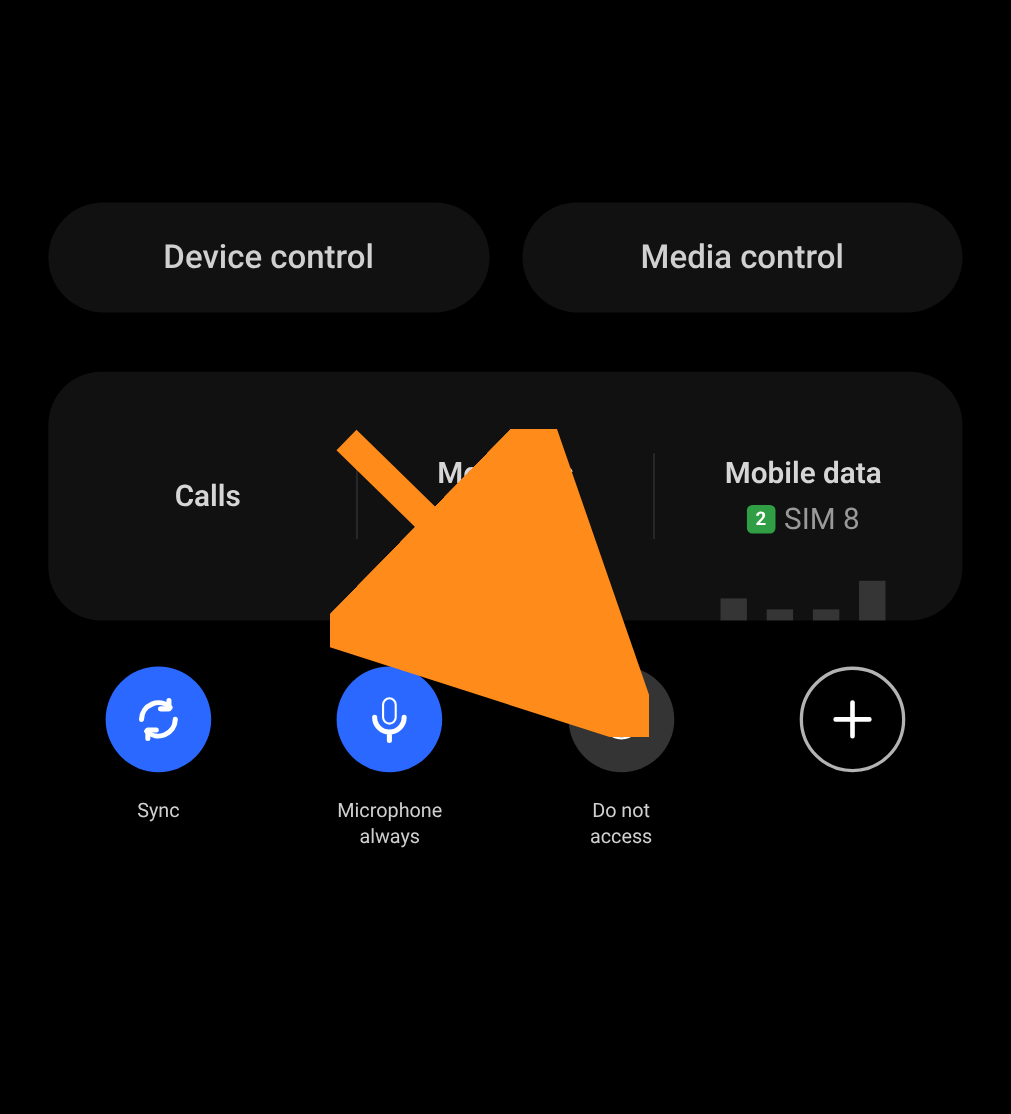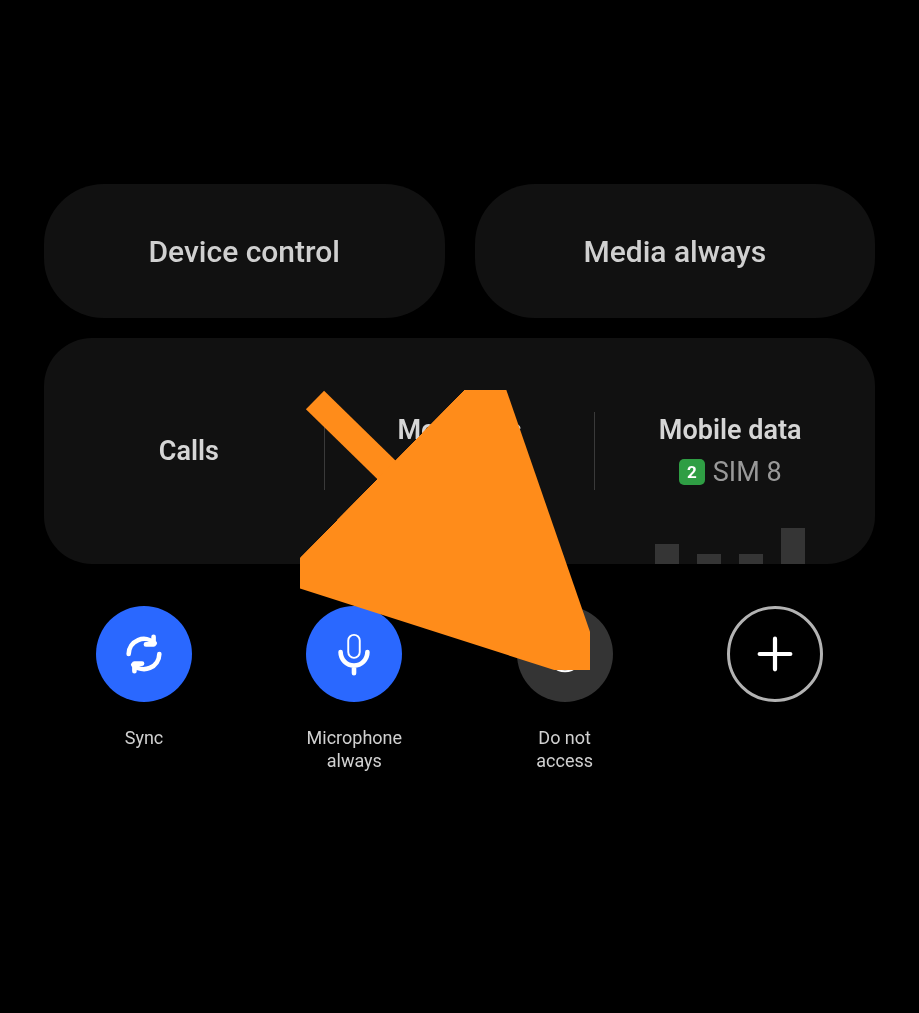--- a/index.html
+++ b/index.html
@@ -17,21 +17,21 @@
     .top-row {
       position: absolute;
       top: 184px;
       left: 44px;
       right: 44px;
       display: flex;
       gap: 30px;
     }
     .pill {
       flex: 1;
-      height: 134px;
+      height: 100px;
       background: #111111;
       border-radius: 60px;
       display: flex;
       align-items: center;
       justify-content: center;
       font-size: 30px;
       font-weight: 500;
       color: #d0d0d0;
     }
 
@@ -154,21 +154,21 @@
     }
   </style>
 </head>
 <body>
 
 <div class="top-row">
   <div class="pill">
     <span>Device control</span>
   </div>
   <div class="pill">
-    <span>Media always</span>
+    <span>Media control</span>
   </div>
 </div>
 
 <div class="sim-panel">
   <div class="sim-col">
     <div class="sim-title">Calls</div>
   </div>
   <div class="sim-divider"></div>
   <div class="sim-col">
     <div class="sim-title">Messages</div>

